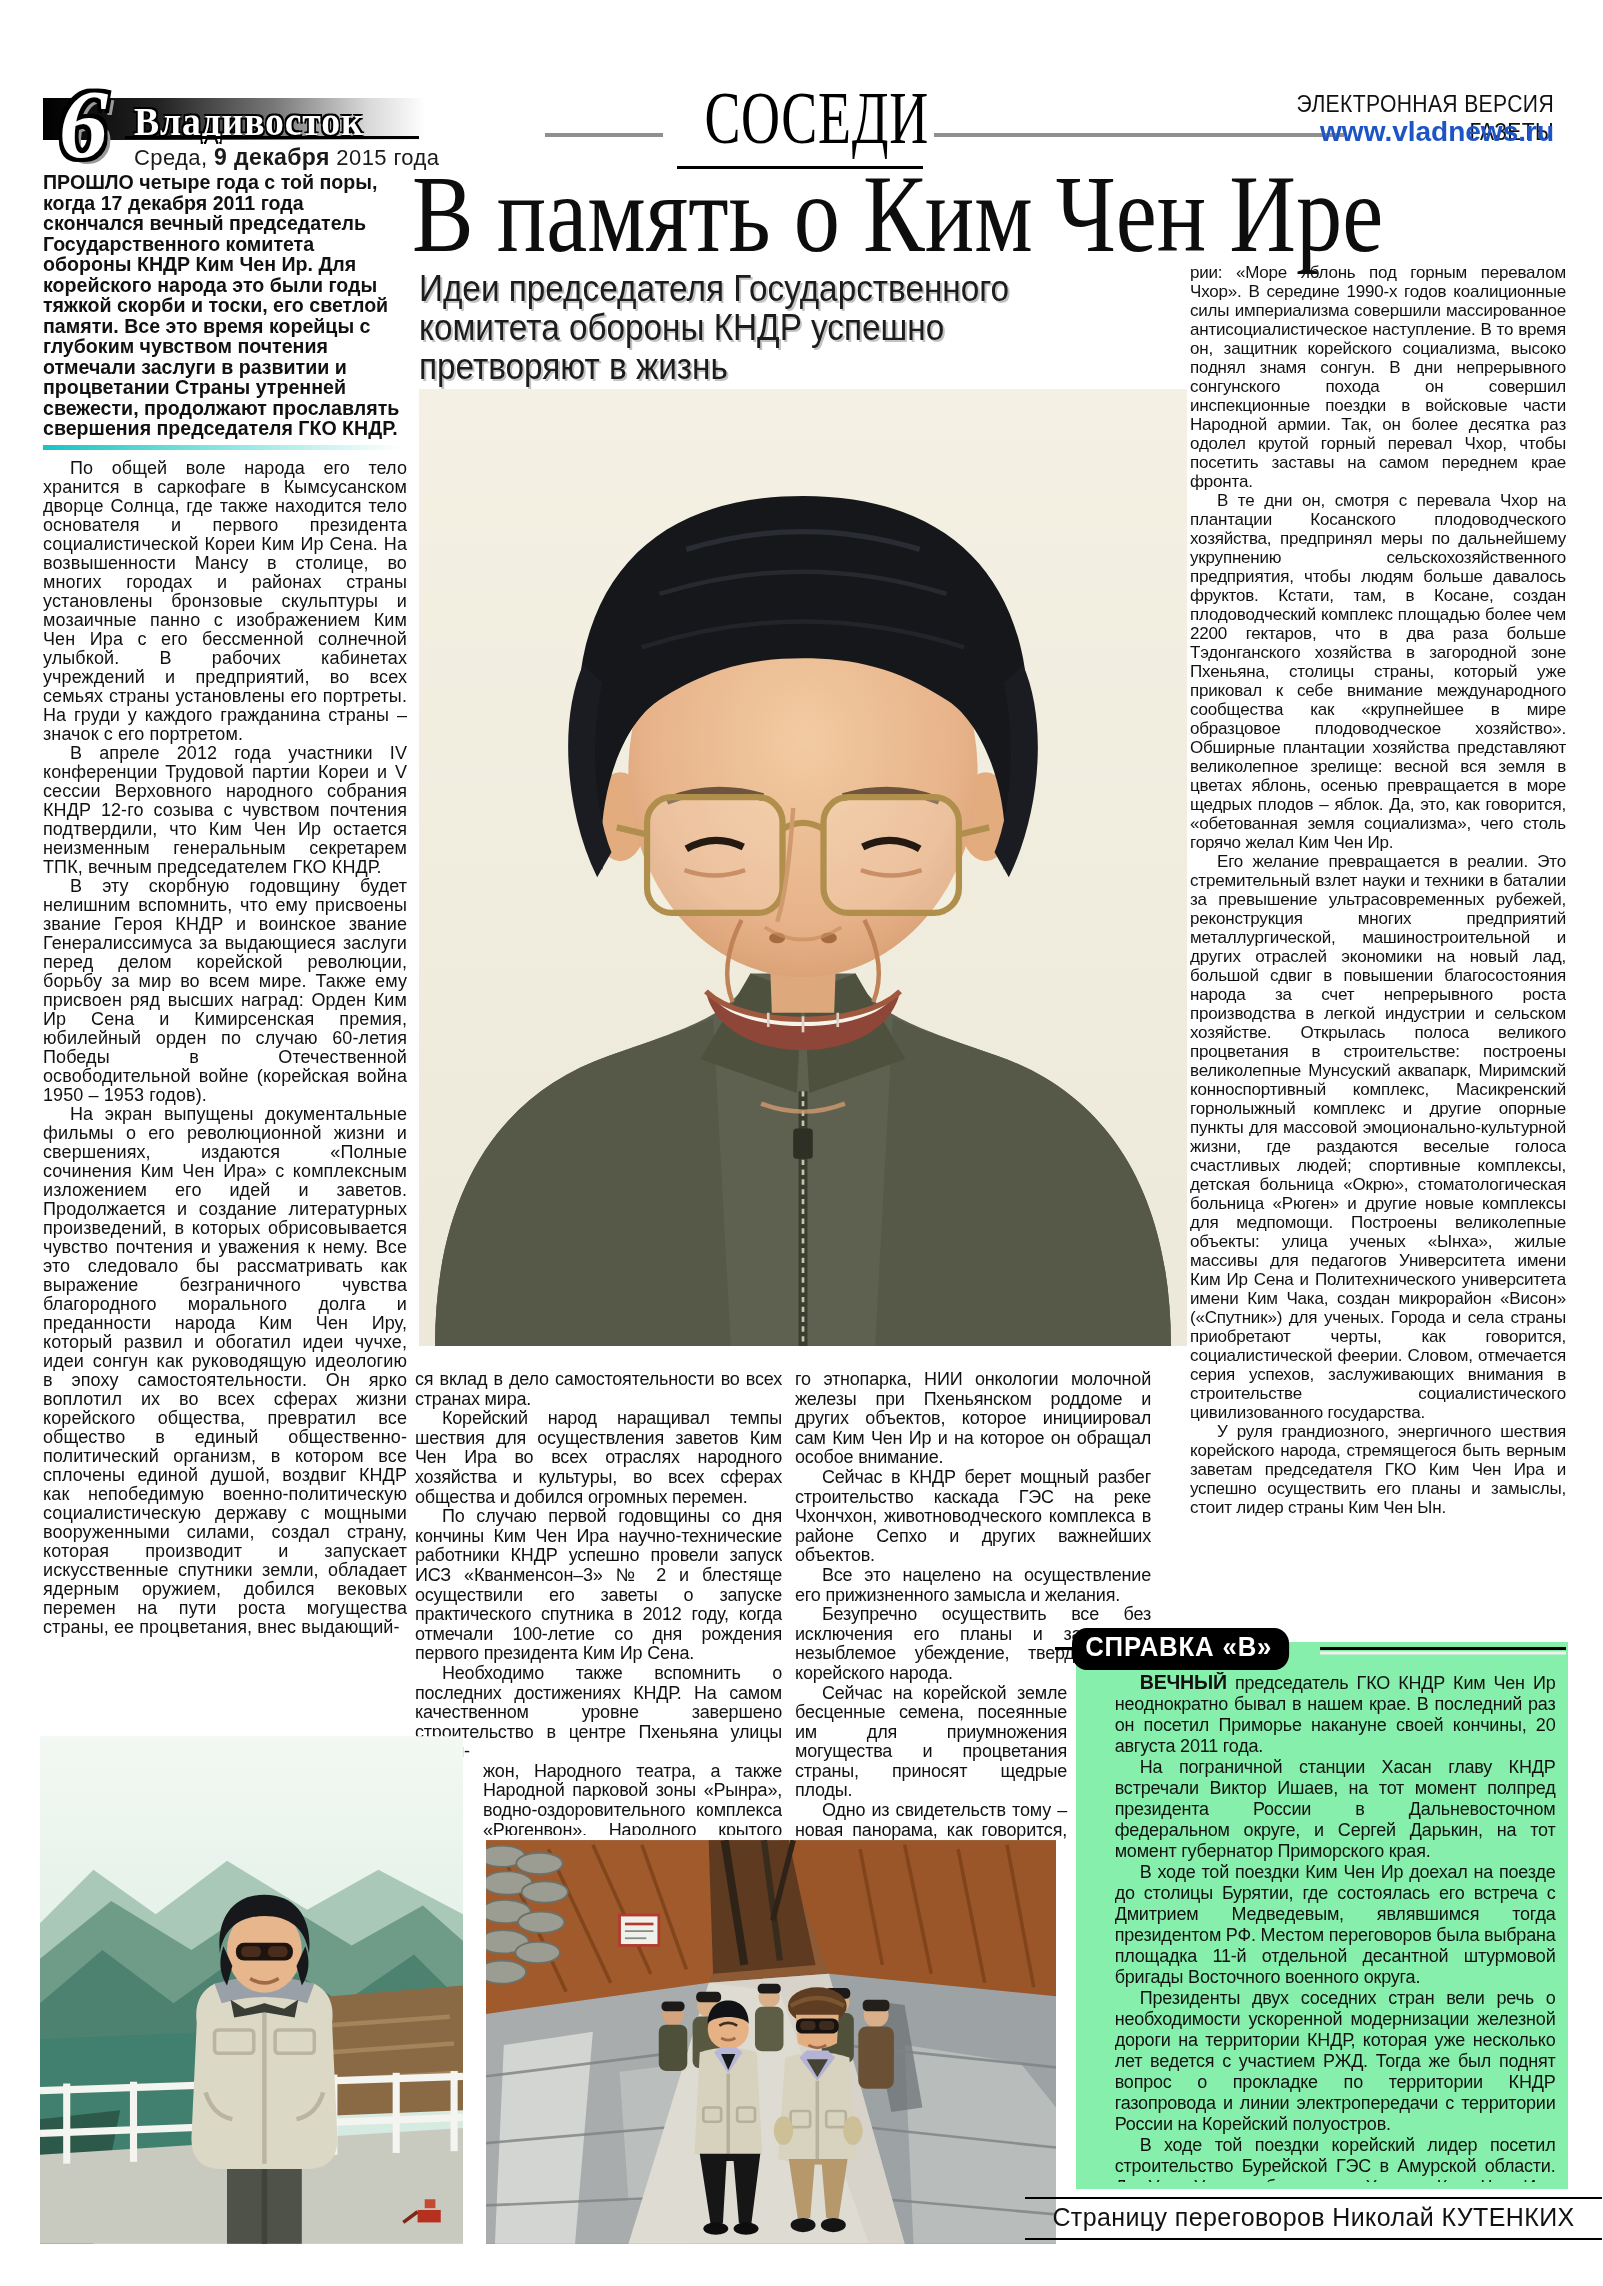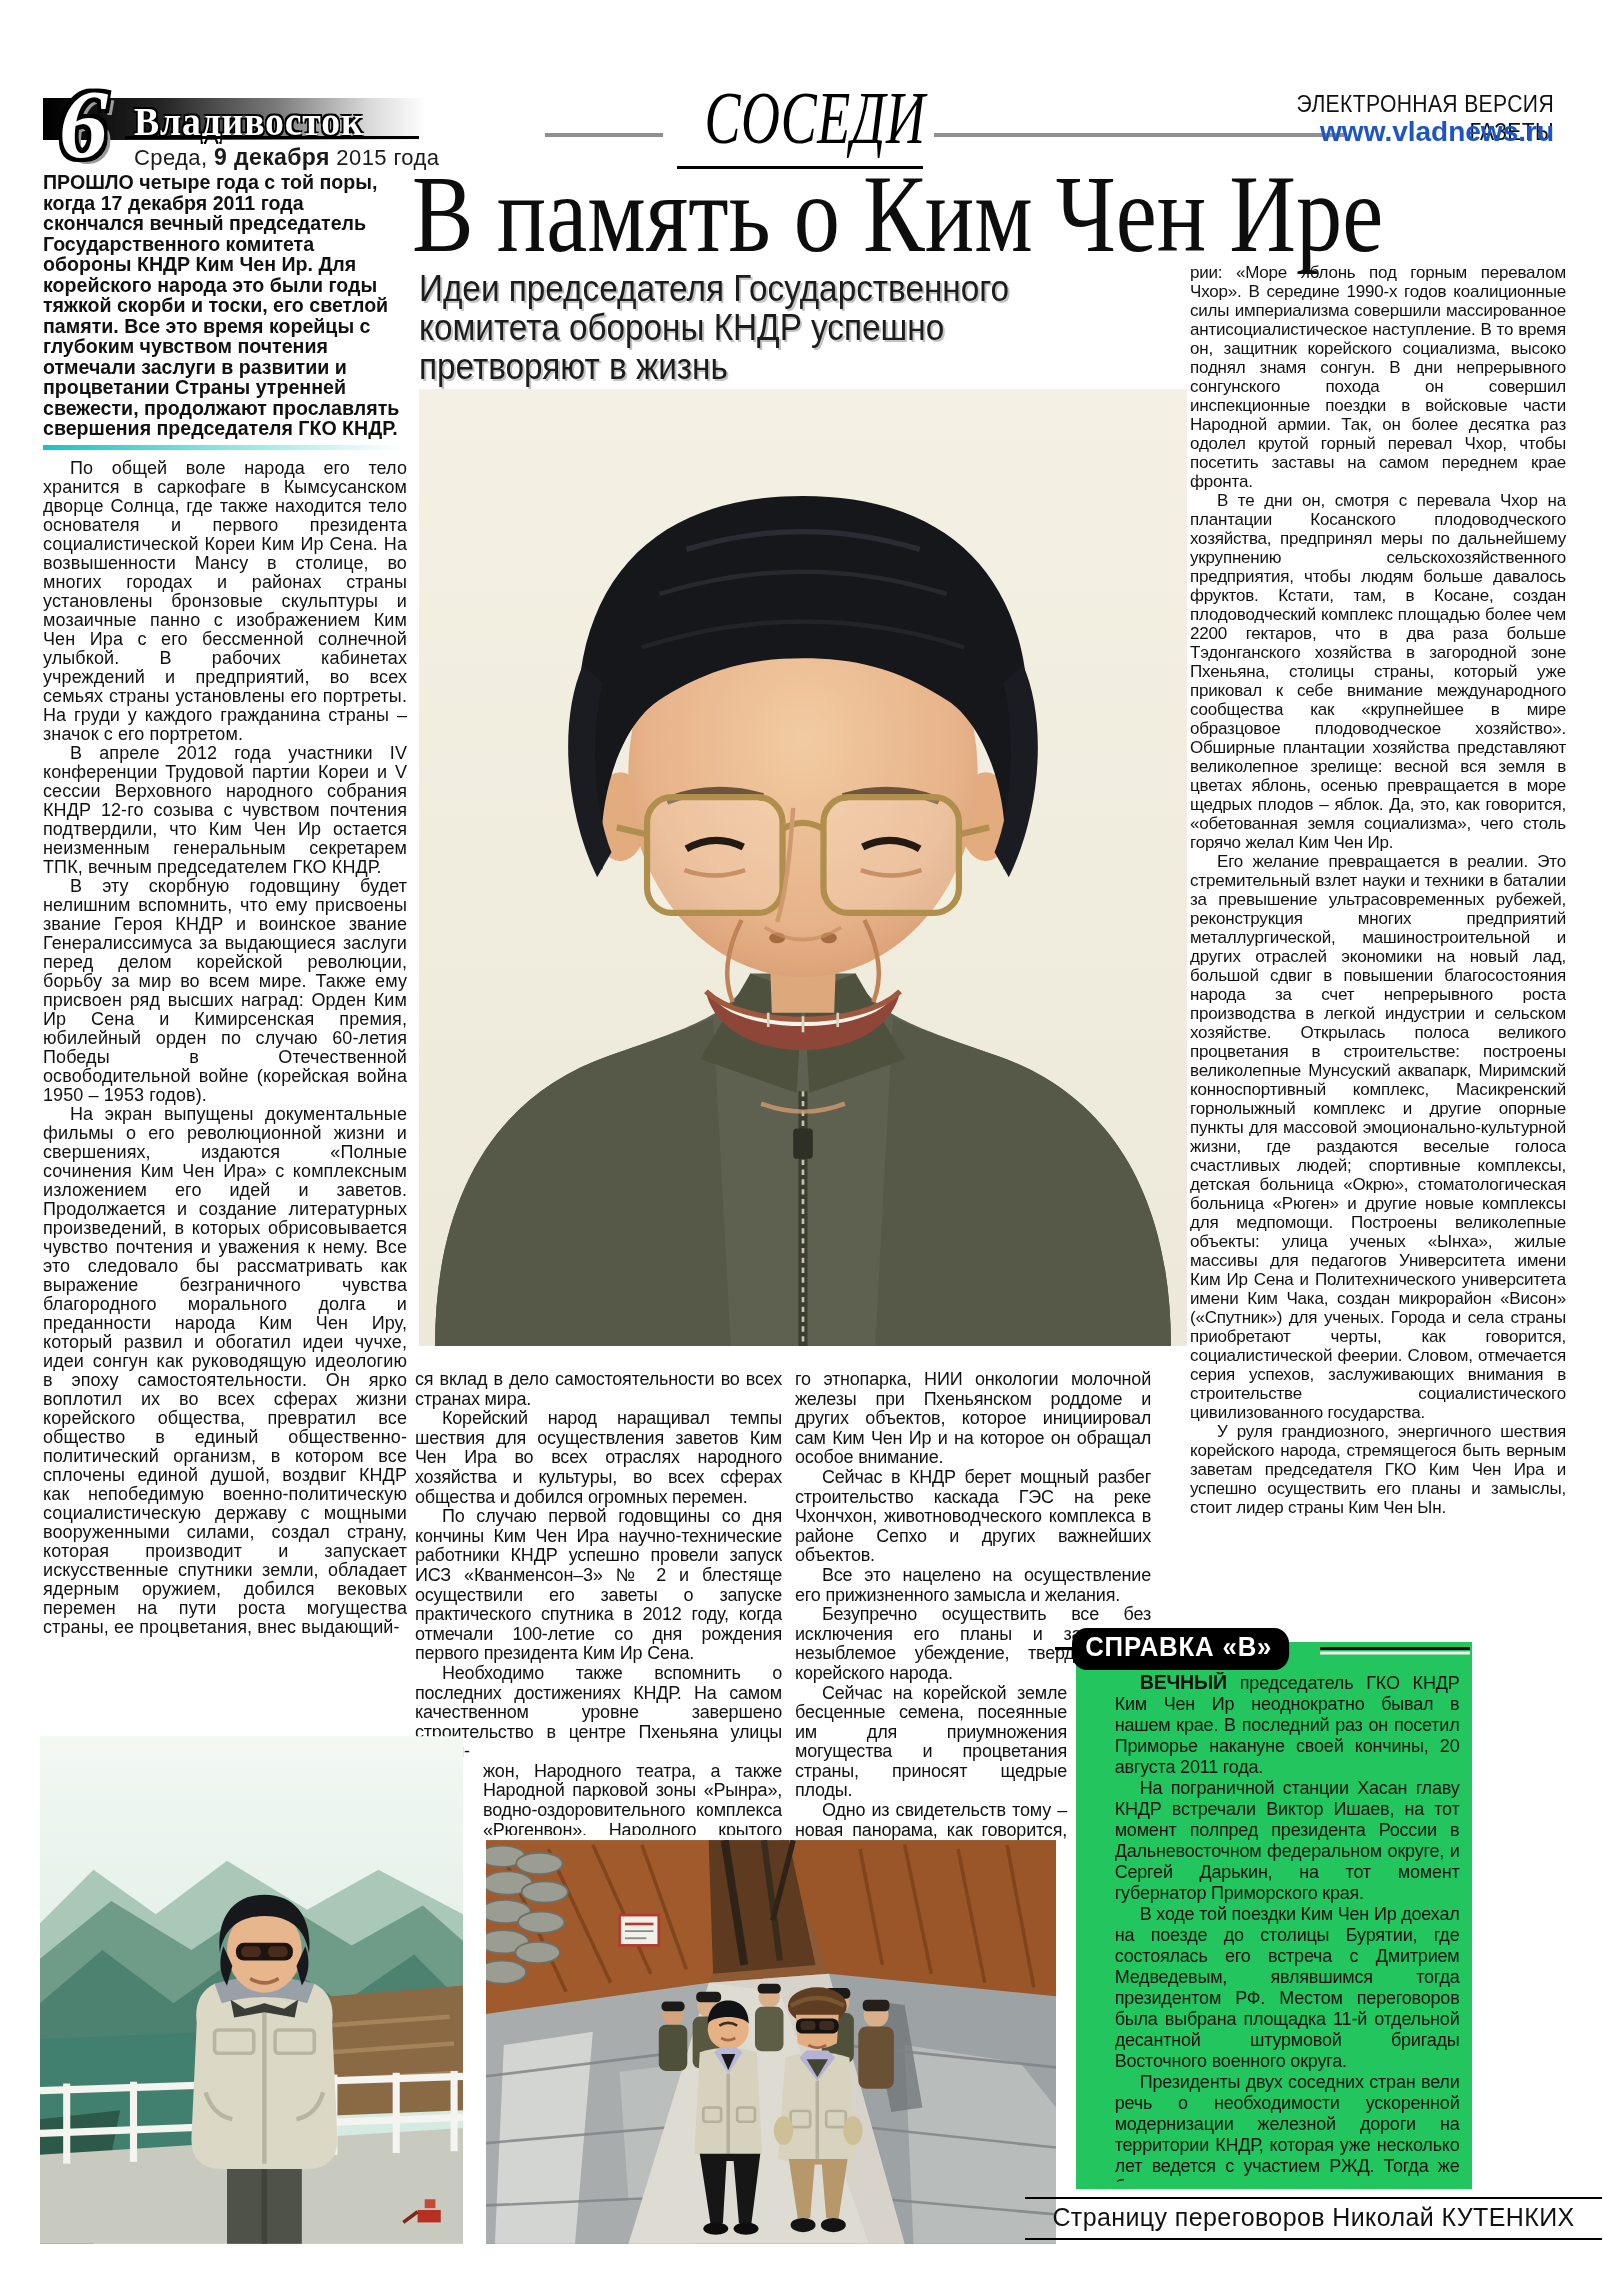--- a/index.html
+++ b/index.html
@@ -13,21 +13,21 @@
   #pagenum{left:59px;top:75px;font-family:"Liberation Serif",serif;font-style:italic;font-weight:bold;
            font-size:98px;line-height:1;color:#fff;
            text-shadow:-3.6px -3.6px 0 #000,3.6px -3.6px 0 #000,-3.6px 3.6px 0 #000,3.6px 3.6px 0 #000,6.2px 6.2px 0 #9a9a9a;}
   #masthead{left:134px;top:101px;font-family:"Liberation Serif",serif;font-weight:bold;
             font-size:41px;line-height:1;color:#fff;letter-spacing:0.9px;
             transform:scaleX(.92);transform-origin:left;
             text-shadow:-1.8px -1.8px 0 #000,1.8px -1.8px 0 #000,-1.8px 1.8px 0 #000,1.8px 1.8px 0 #000;}
   #masthead-rule{left:125px;top:136px;width:294px;height:2.7px;background:#000;}
   #dateline{left:134px;top:144px;font-size:22px;color:#1a1a1a;letter-spacing:0.4px;}
   #dateline b{font-size:23px;}
-  #section-wrap{left:667px;top:82px;width:267px;font-style:italic;}
+  #section-wrap{left:667px;top:82px;width:267px;}
   #section-title{font-family:"Liberation Serif",serif;font-size:75px;line-height:.95;color:#000;
                  transform:scaleX(.72);transform-origin:center;letter-spacing:0.9px;}
   #section-underline{left:677px;top:166px;width:246px;height:2.7px;background:#000;}
   .side-rule{top:133px;height:3.6px;background:#8f8f8f;}
   #rule-left{left:545px;width:118px;}
   #rule-right{left:934px;width:410px;}
   #eversion{left:1198px;top:90px;width:356px;text-align:right;font-size:24px;letter-spacing:0.4px;
             transform:scaleX(.88);transform-origin:right;color:#111;}
   #site{left:1242px;top:116px;width:312px;text-align:right;font-size:28px;font-weight:bold;}
 
@@ -50,21 +50,21 @@
   #col-m1{left:415px;top:1370px;width:367px;height:465px;overflow:hidden;
           font-size:18px;line-height:19.6px;letter-spacing:-0.2px;}
   #col-m1 .wrapped{margin-left:68px;text-indent:0;}
   #col-m2{left:795px;top:1370px;width:356px;height:471px;overflow:hidden;
           font-size:18px;line-height:19.6px;letter-spacing:-0.2px;}
   #col-m2 .narrow{width:272px;}
   #col-right{left:1190px;top:263px;width:376px;height:1374px;overflow:hidden;
              font-size:17px;line-height:19px;letter-spacing:-0.2px;}
 
   
-  #infobox{left:1076px;top:1642px;width:396px;height:547px;background:#22c55e;}
+  #infobox{left:1076px;top:1642px;width:492px;height:547px;background:#86efac;}
   #infobox-label{position:absolute;top:-14.3px;left:-3.6px;background:#000;color:#fff;
                  font-size:28px;font-weight:bold;padding:3.6px 18px 7.1px 14.3px;border-radius:16px;
                  letter-spacing:0.9px;transform:scaleX(.92);transform-origin:left;}
   #infobox-line-l{position:absolute;top:5.3px;left:-21.4px;width:19.6px;height:2.7px;background:#000;}
   #infobox-line-r{position:absolute;top:5.3px;left:244px;right:1.8px;height:2.7px;background:#000;
                   box-shadow:0 4.5px 0 #f1f0ea;}
   #infobox-body{position:absolute;left:10.7px;right:12.5px;top:30px;bottom:7.1px;overflow:hidden;
                 font-size:18px;line-height:21px;letter-spacing:-0.2px;margin-left:28px;}
   #infobox-body p{margin:0;text-align:justify;text-indent:25px;}
   #infobox-body p.first{text-indent:25px;}

